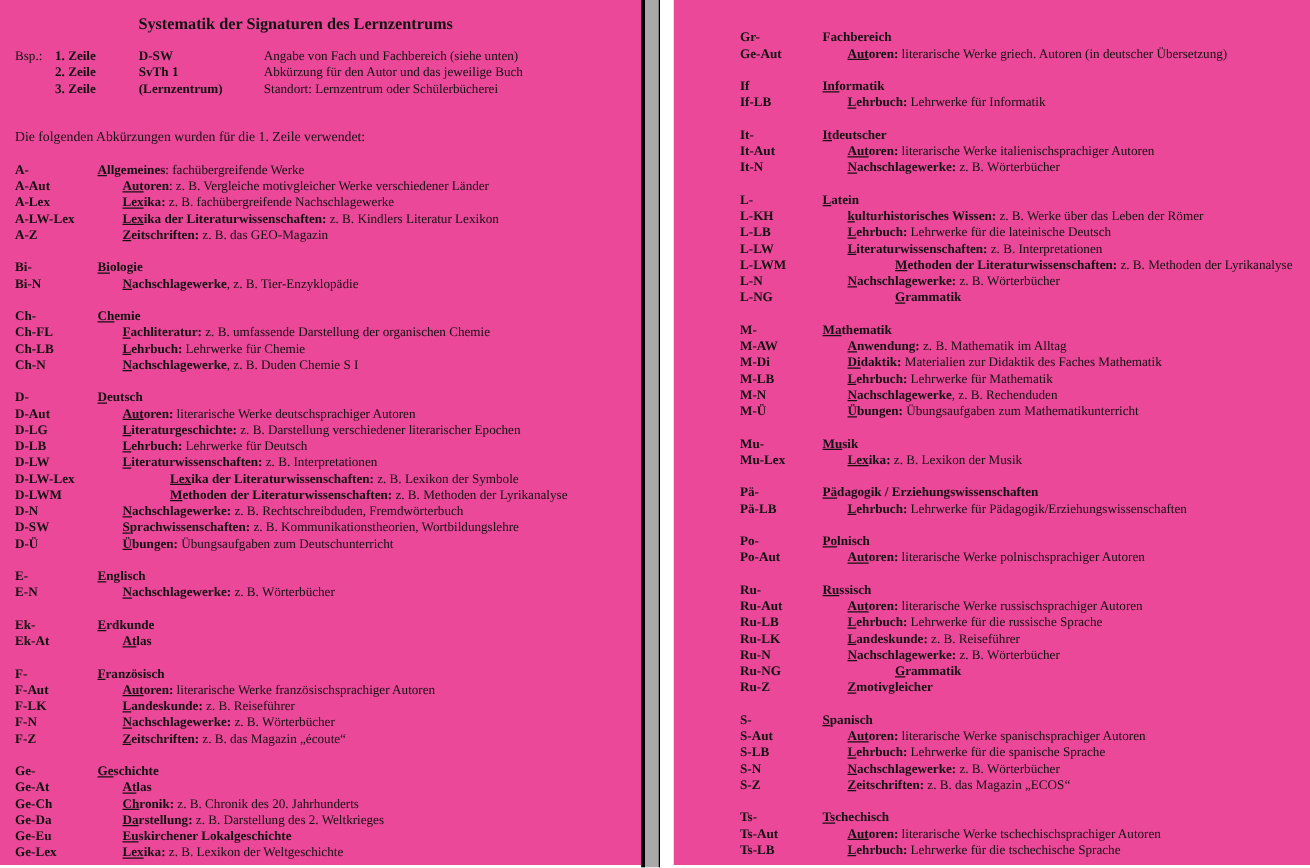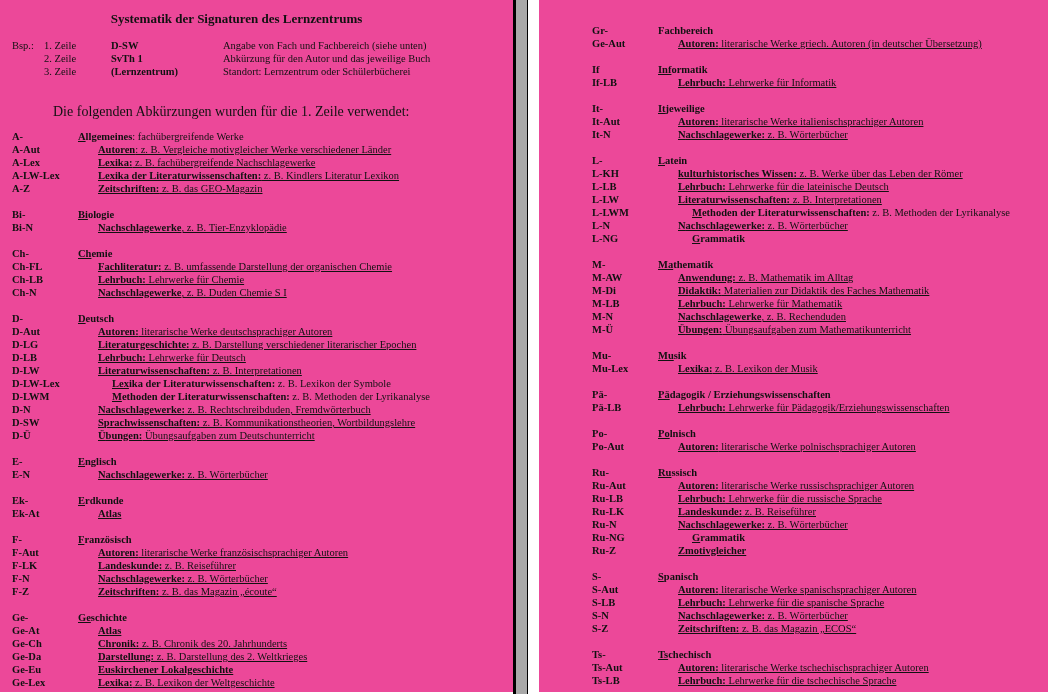--- a/index.html
+++ b/index.html
@@ -14,35 +14,35 @@
   #page-right { left: 528px; width: 520px; margin-left: 11px; }
   .divider { position: absolute; top: 0; height: 694px; left: 513px; width: 15px; background: #a9a9a9; }
   .divider::before { content: ""; position: absolute; left: 0; top: 0; width: 3px; height: 100%; background: #000; }
   .divider::after { content: ""; position: absolute; right: 0; top: 0; width: 1px; height: 100%; background: #000; }
 
   .title { position: absolute; left: 0; width: 473px; top: 11px; text-align: center; font-weight: bold; font-size: 13px; }
   .example { position: absolute; top: 40px; left: 12px; font-size: 10.5px; }
   .ex-row { position: relative; height: 13px; white-space: nowrap; }
   .ex-row span { position: absolute; top: 0; }
   .ex-pref { left: 0; }
-  .ex-line { left: 32px; }
+  .ex-line { left: 32px; font-weight: bold; }
   .ex-code { left: 99px; font-weight: bold; }
-  .ex-desc { left: 211px; }
-  .intro { position: absolute; top: 104px; left: 12px; font-size: 14px; white-space: nowrap; margin-left: 41px; }
+  .ex-desc { left: 199px; }
+  .intro { position: absolute; top: 104px; left: 12px; font-size: 11px; white-space: nowrap; }
 
   .entries { position: absolute; font-size: 10.5px; }
   #left-entries { top: 130px; left: 12px; }
   #right-entries { top: 24px; left: 53px; }
   .group { margin-bottom: 13px; }
   .row { position: relative; height: 13px; line-height: 13px; white-space: nowrap; }
   .code { position: absolute; left: 0; font-weight: bold; }
   .desc { position: absolute; }
   .lvl0 { left: 66px; }
-  .lvl1 { left: 86px; text-decoration: underline; }
-  .lvl2 { left: 100px; text-align: center; }
+  .lvl1 { left: 86px; }
+  .lvl2 { left: 124px; text-align: center; }
   .term { font-weight: bold; }
   .u { text-decoration: underline; }
 </style>
 </head>
 <body>
 
 <div class="page" id="page-left">
   <div class="title">Systematik der Signaturen des Lernzentrums</div>
   <div class="example">
     <div class="ex-row">
@@ -247,21 +247,21 @@
           <span class="desc lvl0"><span class="term"><span class="u">Inf</span><span>ormatik</span></span><span></span></span>
         </div>
         <div class="row">
           <span class="code">If-LB</span>
           <span class="desc lvl1"><span class="term"><span class="u">L</span><span>ehrbuch:</span></span><span> Lehrwerke für Informatik</span></span>
         </div>
       </div>
       <div class="group">
         <div class="row">
           <span class="code">It-</span>
-          <span class="desc lvl0"><span class="term"><span class="u">It</span><span>jeweilige</span></span><span></span></span>
+          <span class="desc lvl0"><span class="term"><span class="u">It</span><span>deutscher</span></span><span></span></span>
         </div>
         <div class="row">
           <span class="code">It-Aut</span>
           <span class="desc lvl1"><span class="term"><span class="u">Aut</span><span>oren:</span></span><span> literarische Werke italienischsprachiger Autoren</span></span>
         </div>
         <div class="row">
           <span class="code">It-N</span>
           <span class="desc lvl1"><span class="term"><span class="u">N</span><span>achschlagewerke:</span></span><span> z. B. Wörterbücher</span></span>
         </div>
       </div>

